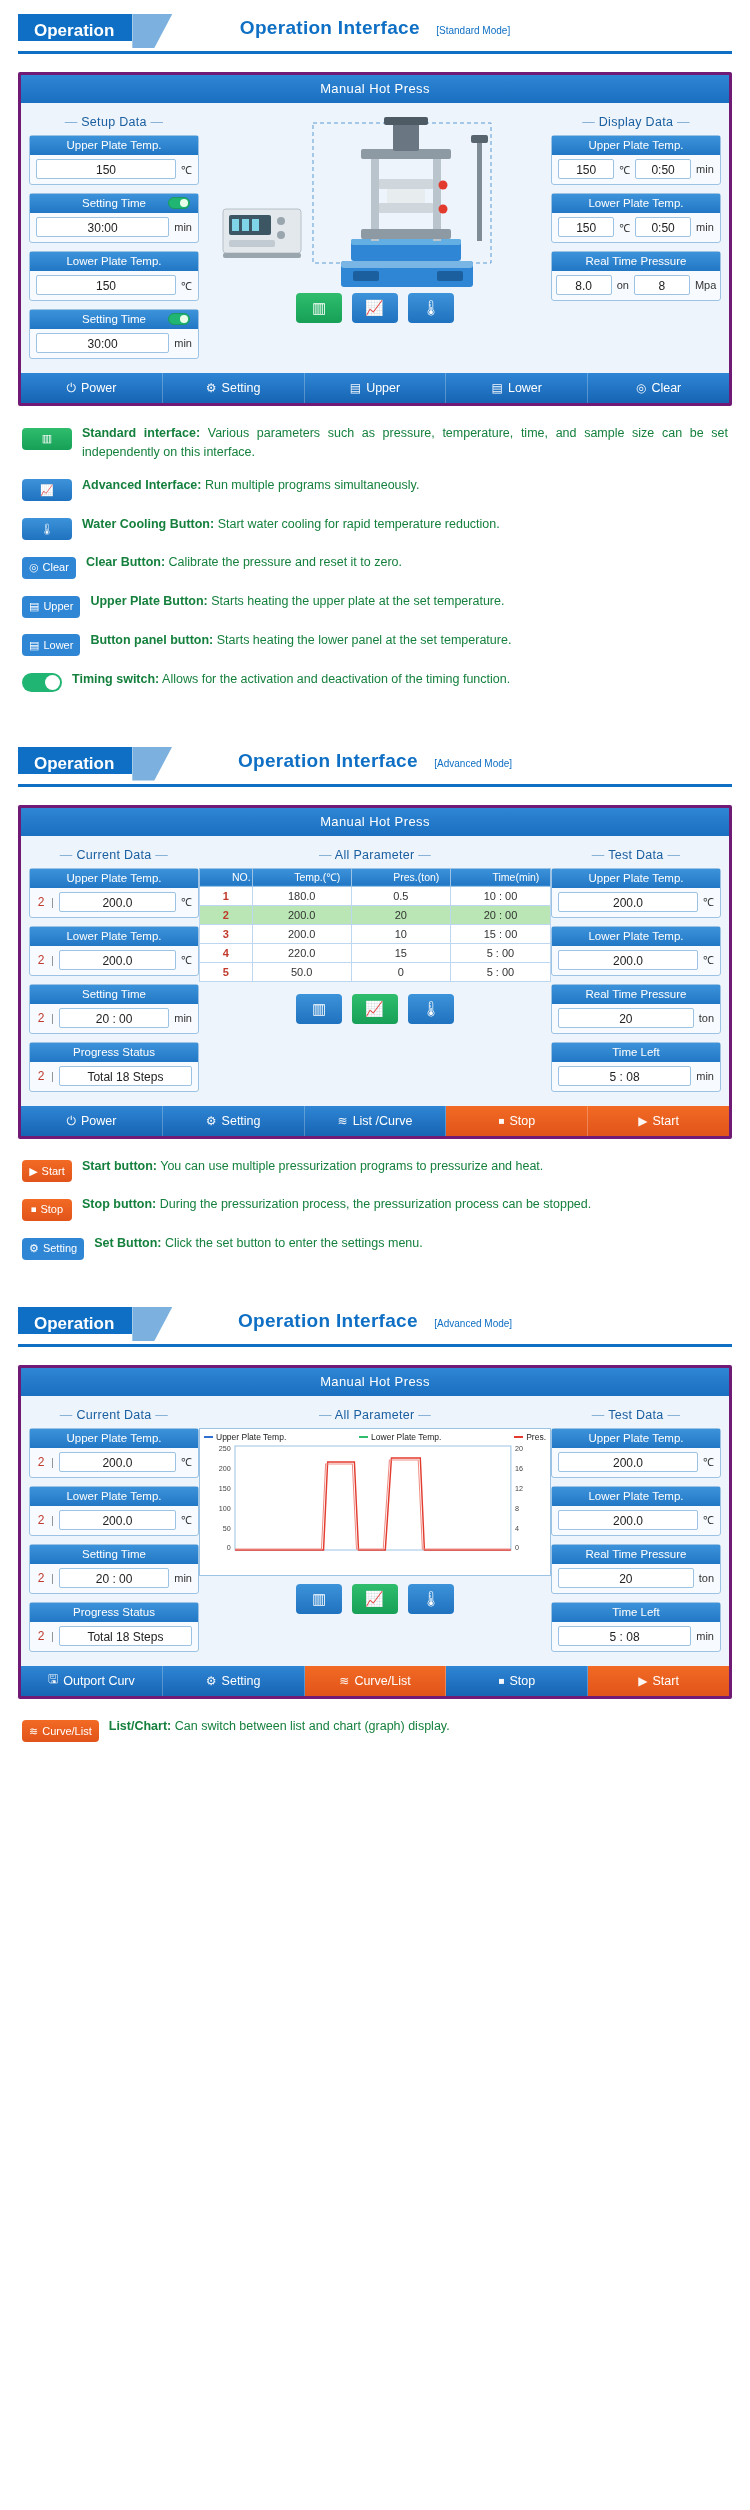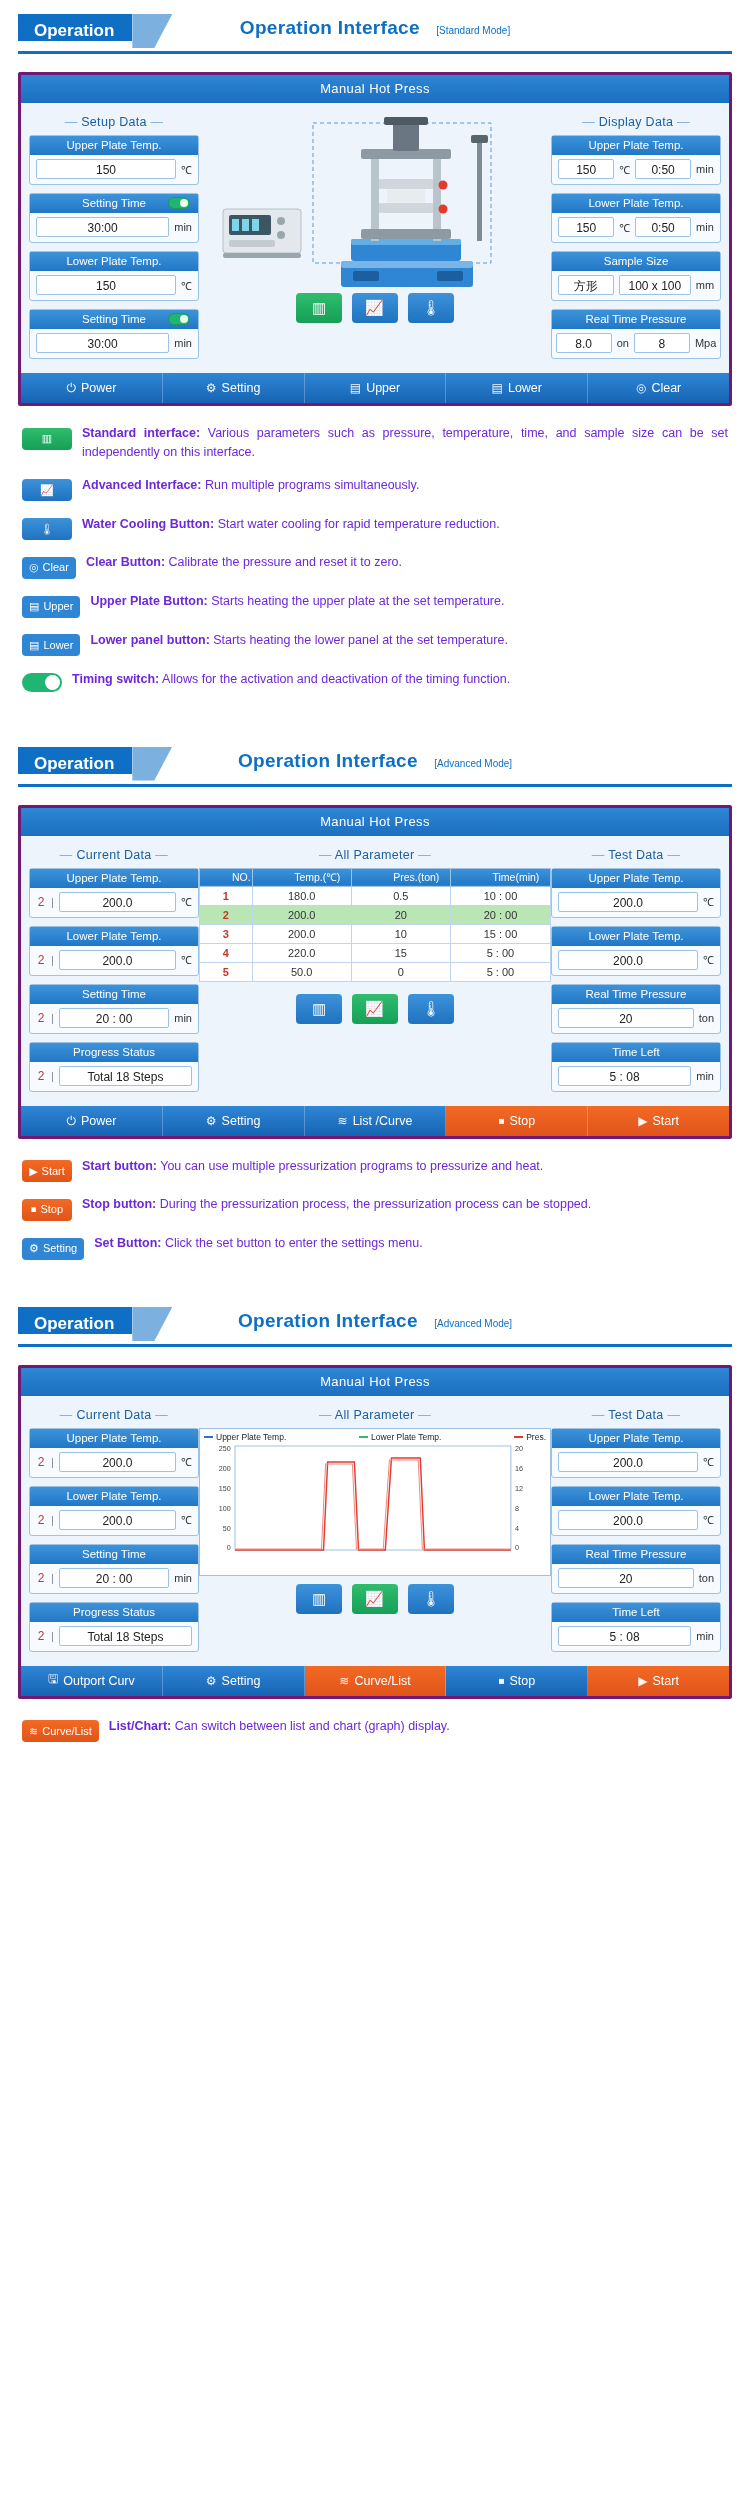--- a/index.html
+++ b/index.html
@@ -116,21 +116,21 @@
   .lrow { display:flex; align-items:flex-start; margin-bottom:13px; line-height:1.55; }
   .lbadge { flex:0 0 auto; margin-right:10px; margin-top:1px; }
   .chip {
     display:inline-flex; align-items:center; justify-content:center; gap:4px;
     height:22px; min-width:50px; padding:0 7px; border-radius:4px; color:#fff; font-size:11px;
   }
   .chip.green { background:linear-gradient(#2fbd6d,#16a057); }
   .chip.blue  { background:linear-gradient(#3d93da,#1f72bf); }
   .chip.orange{ background:linear-gradient(#f26a24,#e1541a); }
   .chip.flat-blue { background:#2f86d4; }
-  .ltext { font-size:12.5px; color:#6d28d9; text-align:justify; }
+  .ltext { font-size:12.5px; color:#15803d; text-align:justify; }
   .ltext b { font-weight:bold; }
   .switch-lg {
     width:40px; height:19px; border-radius:10px; background:#21b573; position:relative; display:inline-block;
   }
   .switch-lg::after{ content:""; position:absolute; right:2px; top:2px; width:15px; height:15px; border-radius:50%; background:#fff; }
 
   
   .ptable { width:100%; border-collapse:collapse; font-size:11px; }
   .ptable th {
     background:linear-gradient(#3d93da,#2277c5); color:#fff; font-weight:normal;
@@ -281,28 +281,20 @@
         <div class="field">
           <div class="field-head">Lower Plate Temp.</div>
           <div class="field-row">
             <div class="inp sm">150</div>
             <div class="unit">℃</div>
             <div class="inp sm">0:50</div>
             <div class="unit">min</div>
           </div>
         </div>
 
-        <div class="field">
-          <div class="field-head">Sample Size</div>
-          <div class="field-row">
-            <div class="inp sm">方形</div>
-            <div class="inp sm" style="flex:0 0 72px">100 x 100</div>
-            <div class="unit">mm</div>
-          </div>
-        </div>
 
         <div class="field">
           <div class="field-head">Real Time Pressure</div>
           <div class="field-row">
             <div class="inp sm">8.0</div>
             <div class="unit">on</div>
             <div class="inp sm">8</div>
             <div class="unit">Mpa</div>
           </div>
         </div>
@@ -350,21 +342,21 @@
     <div class="lrow">
       <div class="lbadge"><span class="chip flat-blue">◎ <span>Clear</span></span></div>
       <div class="ltext"><b>Clear Button:</b><span> Calibrate the pressure and reset it to zero.</span></div>
     </div>
     <div class="lrow">
       <div class="lbadge"><span class="chip flat-blue">▤ <span>Upper</span></span></div>
       <div class="ltext"><b>Upper Plate Button:</b><span> Starts heating the upper plate at the set temperature.</span></div>
     </div>
     <div class="lrow">
       <div class="lbadge"><span class="chip flat-blue">▤ <span>Lower</span></span></div>
-      <div class="ltext"><b>Lower panel button:</b><span> Starts heating the lower panel at the set temperature.</span></div>
+      <div class="ltext"><b>Button panel button:</b><span> Starts heating the lower panel at the set temperature.</span></div>
     </div>
     <div class="lrow">
       <div class="lbadge" style="margin-top:3px"><span class="switch-lg"></span></div>
       <div class="ltext"><b>Timing switch:</b><span> Allows for the activation and deactivation of the timing function.</span></div>
     </div>
   </div>
 </div>
 
 <div class="page">
 

